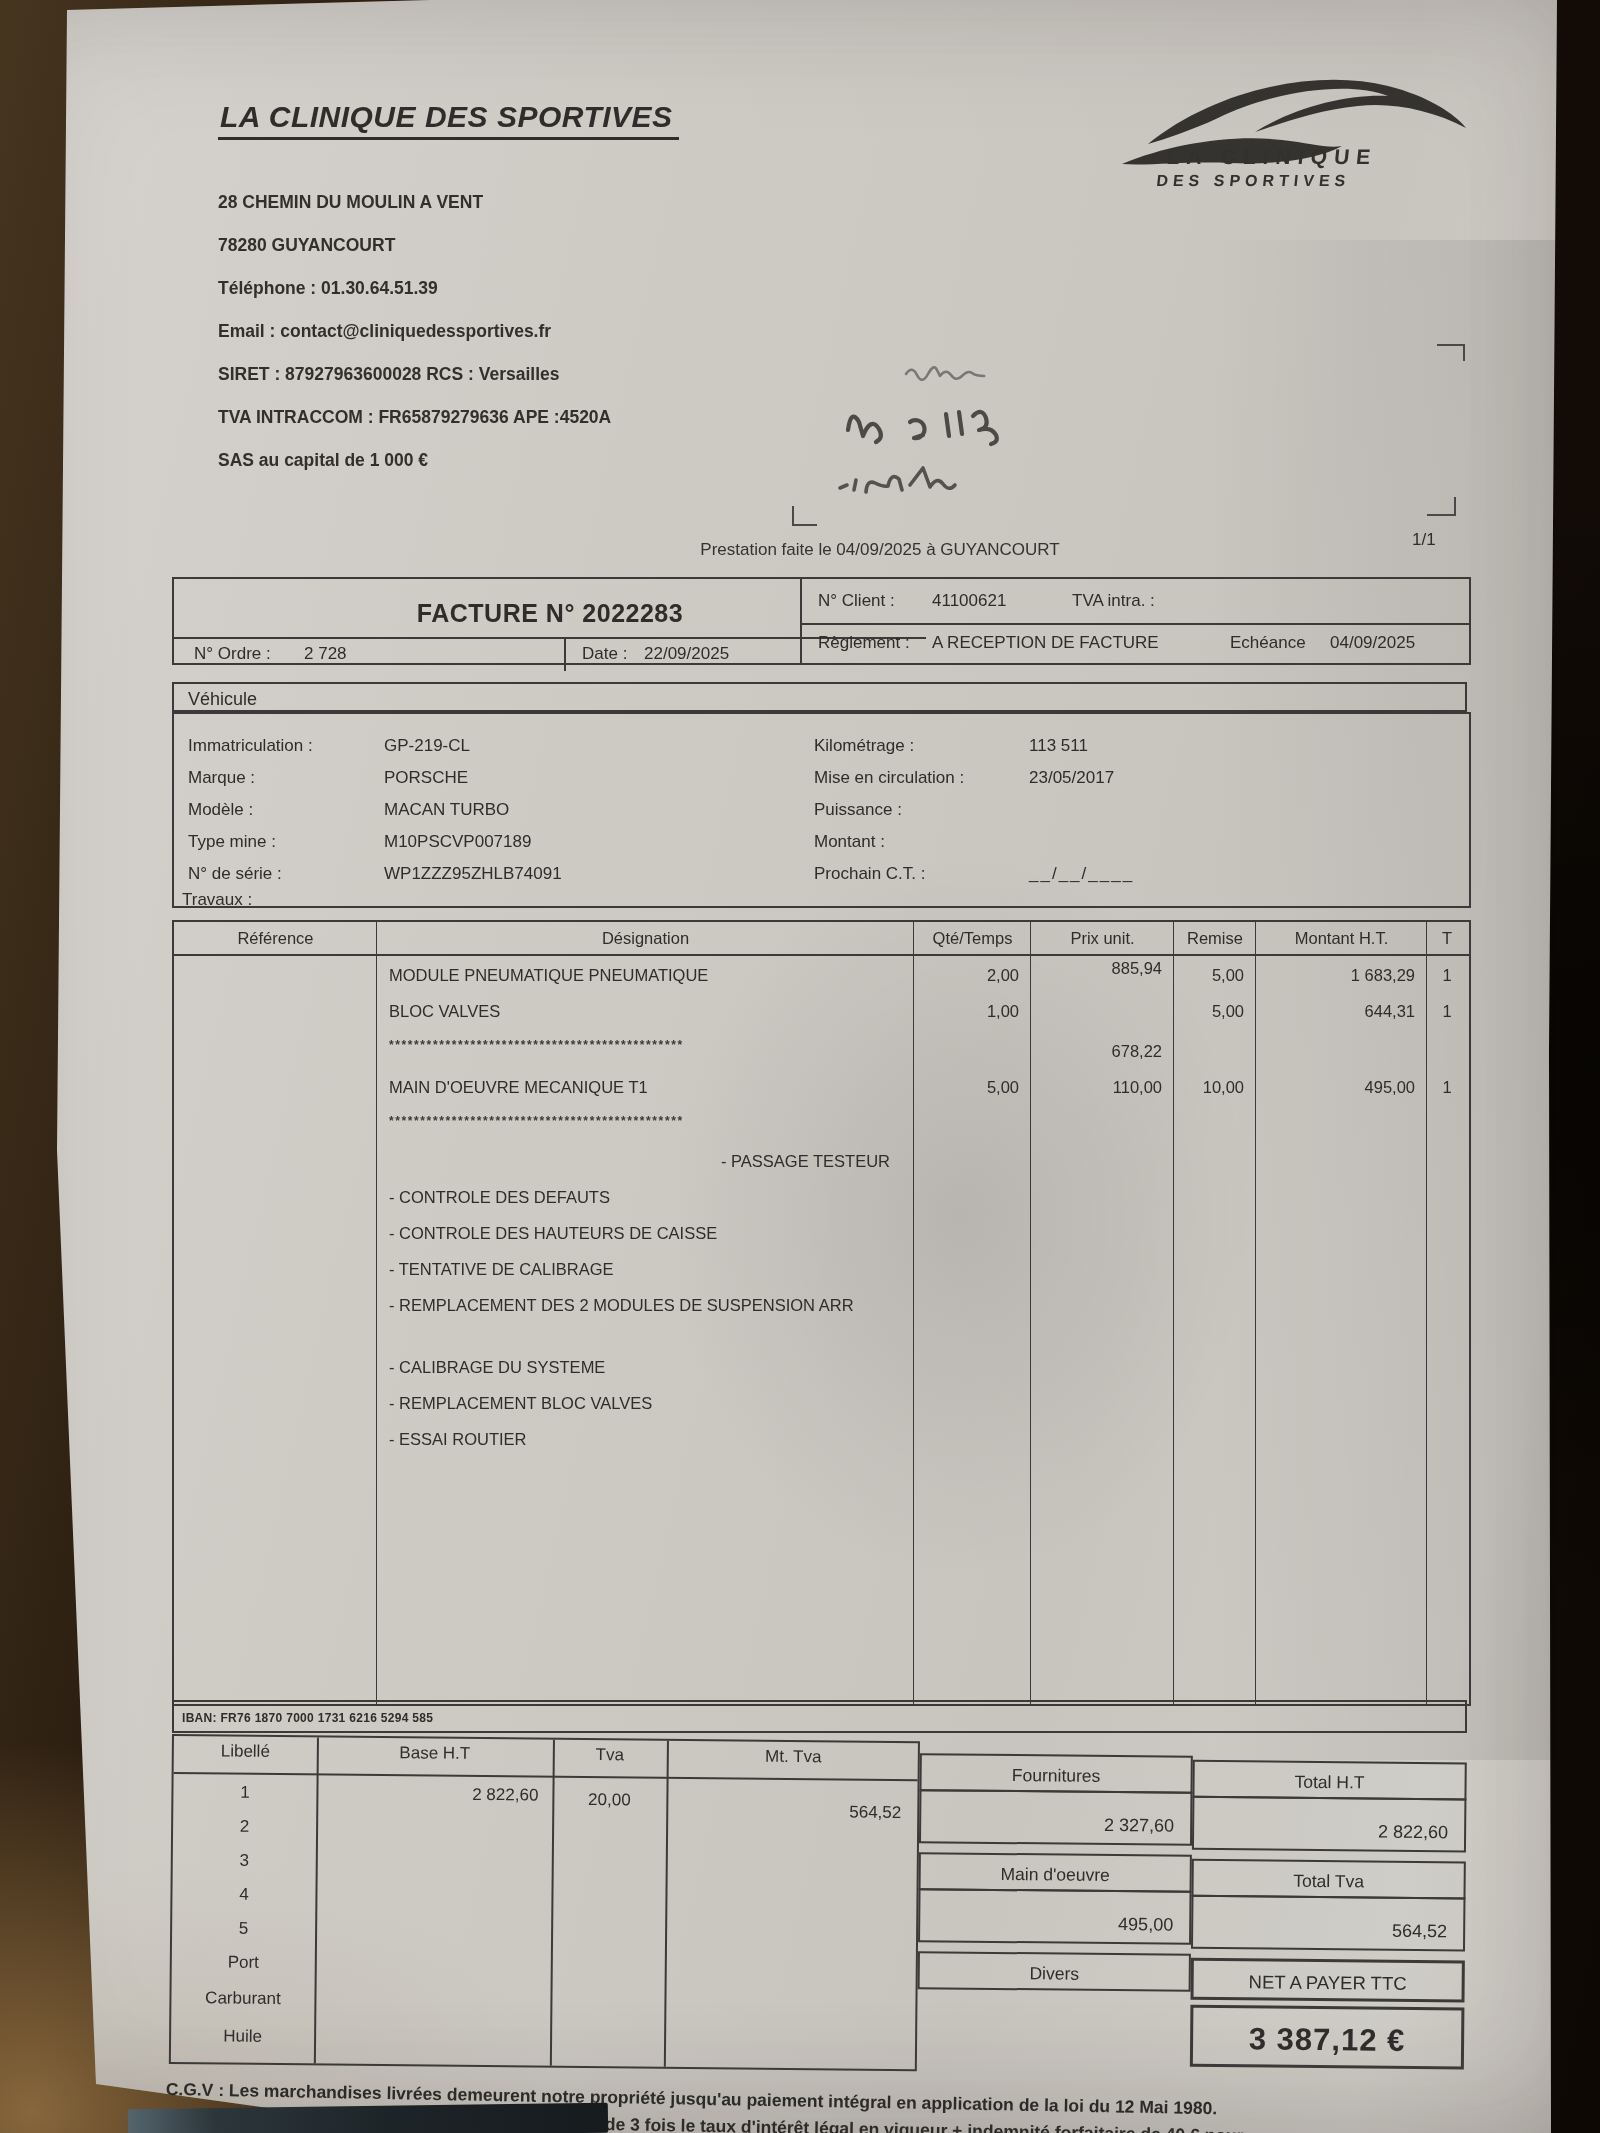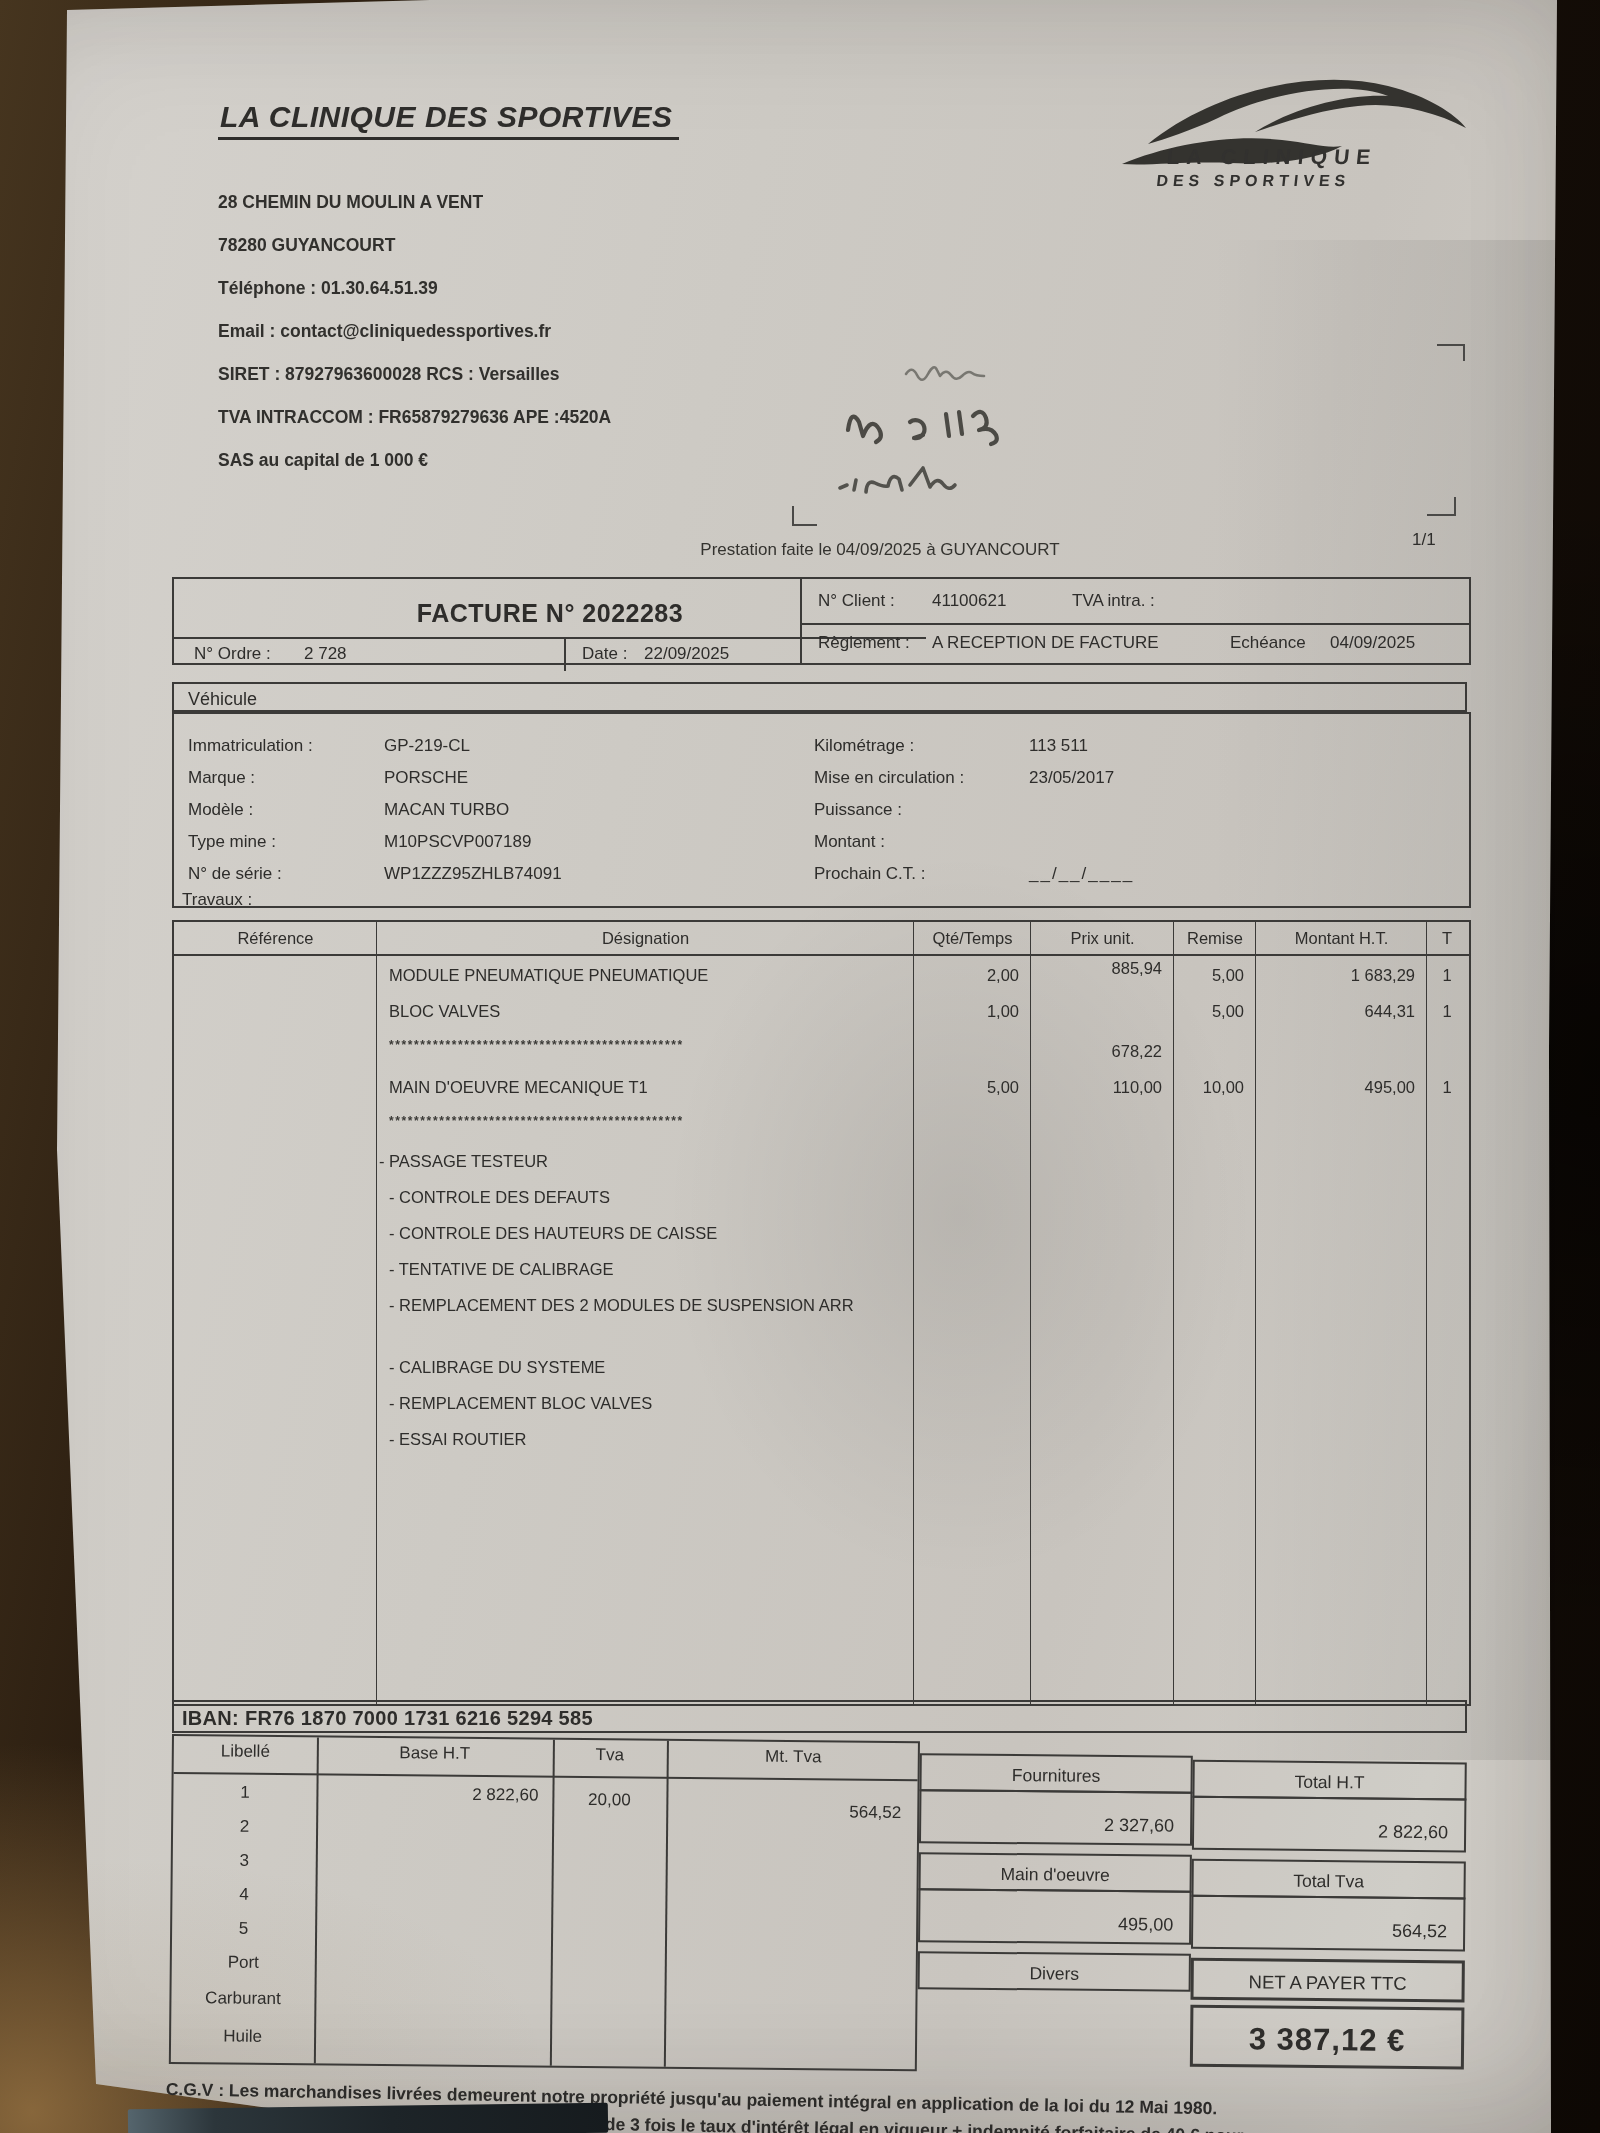--- a/index.html
+++ b/index.html
@@ -57,21 +57,21 @@
   
   .itable{position:absolute;left:172px;top:920px;width:1295px;height:782px;border:2.5px solid #3b3a38;font-size:16.5px;}
   .col{position:absolute;top:0;height:100%;border-right:1.5px solid #3b3a38;box-sizing:border-box;}
   .ithead{position:absolute;left:0;top:0;width:100%;height:32px;border-bottom:2.5px solid #3b3a38;}
   .ithead .h{position:absolute;top:0;line-height:32px;text-align:center;font-size:16.5px;}
   .num{text-align:right;}
   .sep{font-size:12px;letter-spacing:1.6px;font-weight:700;color:#3a3936;}
   .note{white-space:normal;width:500px;line-height:26px;}
   
   .ibanrow{position:absolute;left:172px;top:1700px;width:1295px;height:33px;border:2.5px solid #3b3a38;
-    font-size:20px;font-weight:700;line-height:33px;padding-left:8px;box-sizing:border-box;letter-spacing:.3px;}
+    font-size:12px;font-weight:700;line-height:33px;padding-left:8px;box-sizing:border-box;letter-spacing:.3px;}
   
   .totals{position:absolute;left:172px;top:1734px;width:1295px;height:345px;transform:rotate(.55deg);transform-origin:0 0;}
   .lgrid{position:absolute;left:0;top:0;width:748px;height:330px;border:2.5px solid #3b3a38;box-sizing:border-box;font-size:17px;}
   .lgrid .v{position:absolute;top:0;height:100%;border-left:2px solid #3b3a38;}
   .lgrid .hline{position:absolute;left:0;top:36px;width:100%;border-top:2px solid #3b3a38;}
   .lgrid .hdr{position:absolute;top:5px;text-align:center;font-size:17px;}
   .rowlab{position:absolute;left:0;width:143px;text-align:center;}
   .box{border:2px solid #3b3a38;box-sizing:border-box;background:rgba(255,255,255,.02);}
   .fcol{position:absolute;left:748px;top:12px;width:273px;}
   .tcol{position:absolute;left:1021px;top:16px;width:274px;}
@@ -208,21 +208,21 @@
 
     <span class="txt" style="left:215px;top:156px;">MAIN D'OEUVRE MECANIQUE T1</span>
     <span class="txt num" style="left:740px;top:156px;width:105px;">5,00</span>
     <span class="txt num" style="left:857px;top:156px;width:131px;">110,00</span>
     <span class="txt num" style="left:1000px;top:156px;width:70px;">10,00</span>
     <span class="txt num" style="left:1082px;top:156px;width:159px;">495,00</span>
     <span class="txt" style="left:1253px;top:156px;width:40px;text-align:center;">1</span>
 
     <span class="txt sep" style="left:215px;top:192px;">***********************************************</span>
 
-    <div class="txt note" style="left:205px;top:226px;">- PASSAGE TESTEUR</div>
+    <div class="txt note" style="left:216px;top:226px;text-align:right;">- PASSAGE TESTEUR</div>
     <div class="txt note" style="left:215px;top:262px;">- CONTROLE DES DEFAUTS</div>
     <div class="txt note" style="left:215px;top:298px;">- CONTROLE DES HAUTEURS DE CAISSE</div>
     <div class="txt note" style="left:215px;top:334px;">- TENTATIVE DE CALIBRAGE</div>
     <div class="txt note" style="left:215px;top:370px;width:480px;">- REMPLACEMENT DES 2 MODULES DE SUSPENSION ARR</div>
     <div class="txt note" style="left:215px;top:432px;">- CALIBRAGE DU SYSTEME</div>
     <div class="txt note" style="left:215px;top:468px;">- REMPLACEMENT BLOC VALVES</div>
     <div class="txt note" style="left:215px;top:504px;">- ESSAI ROUTIER</div>
   </div>
 
   <div class="ibanrow">IBAN: FR76 1870 7000 1731 6216 5294 585</div>

